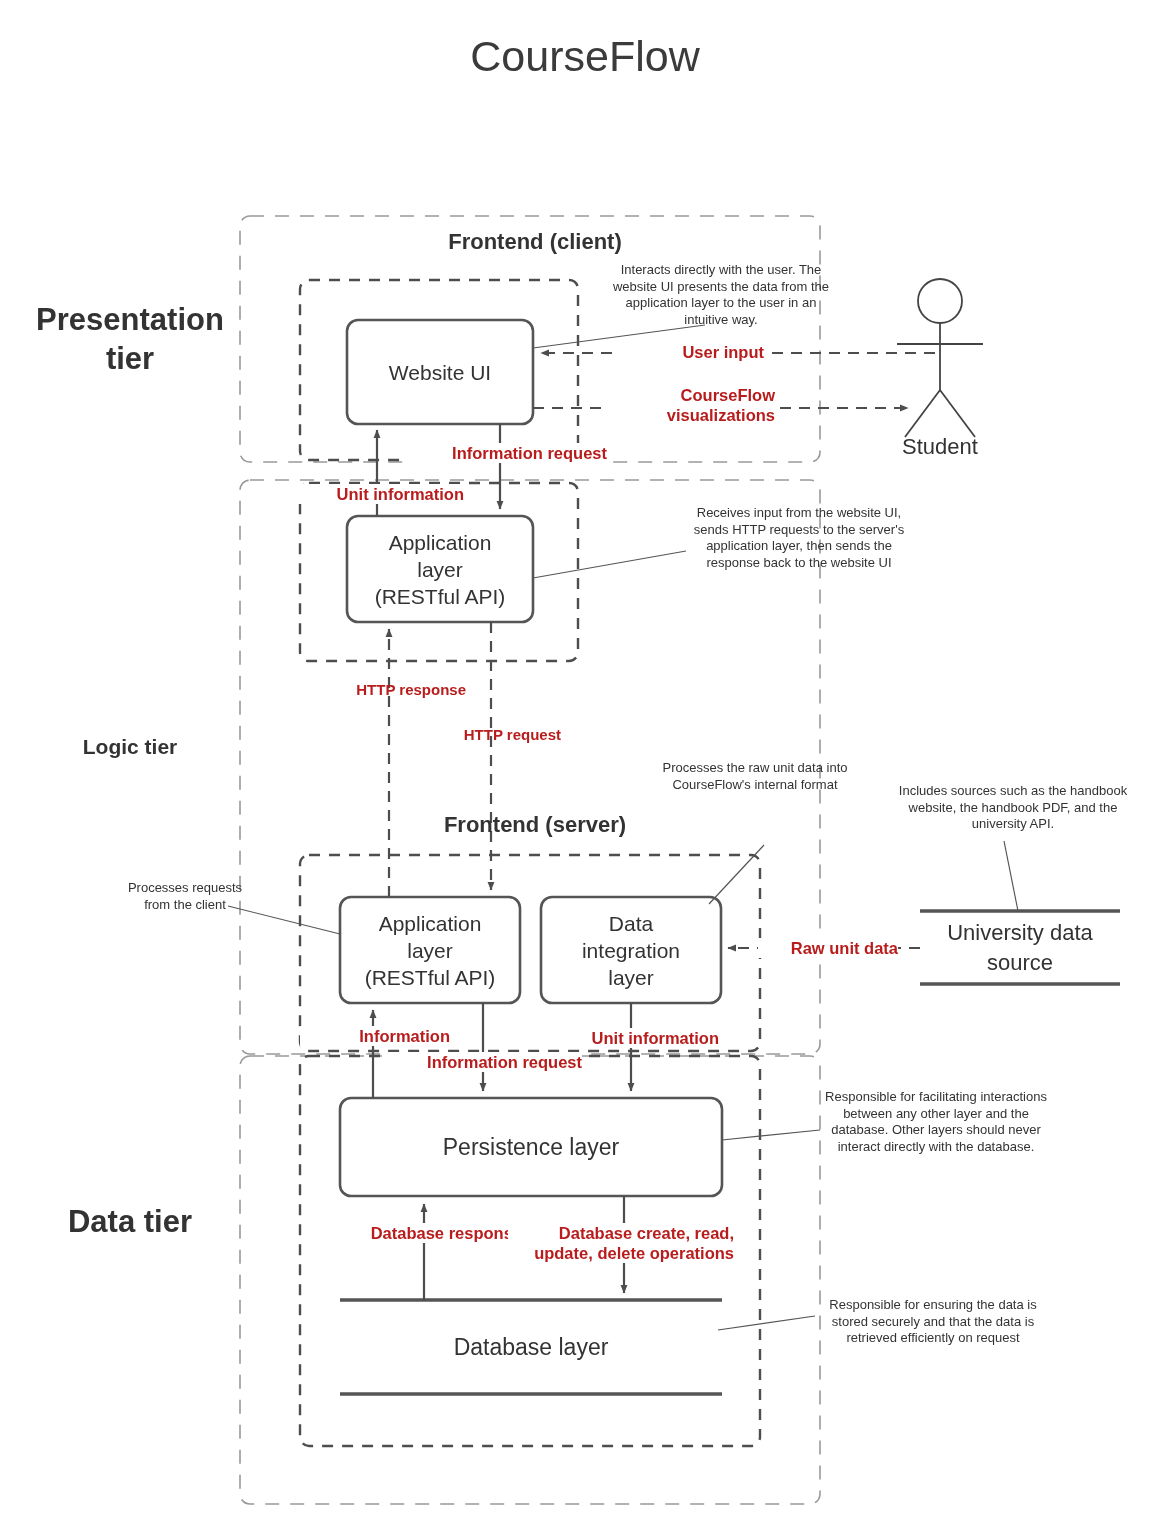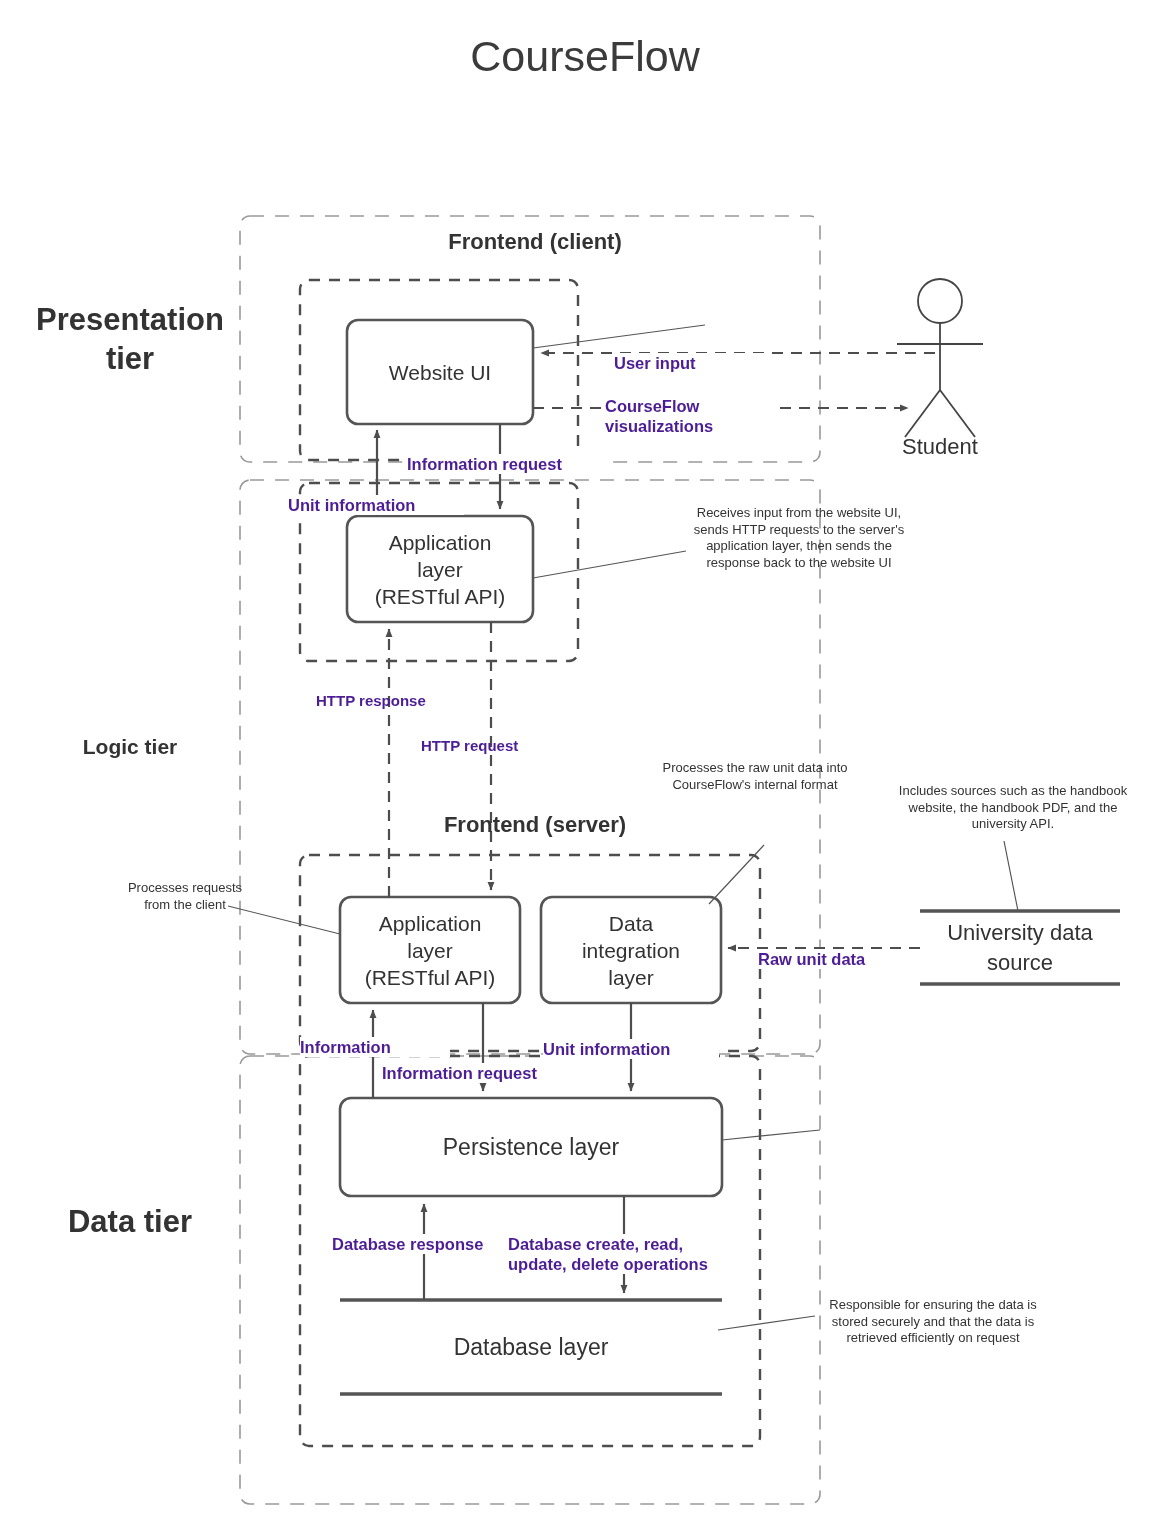--- a/index.html
+++ b/index.html
@@ -15,21 +15,21 @@
   .tl-logic{left:20px;top:727px;width:220px;font-size:21px;line-height:39px;}
   .tl-data{left:20px;top:1202px;width:220px;font-size:31px;line-height:39px;}
 
   .grouplabel{position:absolute;font-weight:bold;font-size:22px;color:#333;text-align:center;}
   .gl-frontend{left:300px;top:229px;width:470px;}
   .gl-backend{left:300px;top:812px;width:470px;}
 
   .nodetext{position:absolute;text-align:center;color:#333;font-size:21px;line-height:27px;
             display:flex;align-items:center;justify-content:center;}
 
-  .flowlabel{position:absolute;font-weight:bold;color:#4c1d95;font-size:16.5px;line-height:20px;text-align:left;margin-top:11px;}
+  .flowlabel{position:absolute;font-weight:bold;color:#b91c1c;font-size:16.5px;line-height:20px;text-align:right;}
   .flowlabel.sm{font-size:15px;}
 
   .note{position:absolute;color:#333;font-size:13px;line-height:16.5px;text-align:center;}
 
   .actorlabel{position:absolute;color:#333;font-size:22px;text-align:center;}
 </style>
 </head>
 <body>
 
 <div id="root">
@@ -179,25 +179,27 @@
 
   <div class="flowlabel" style="left:543px;top:1028px;width:176px;background:#fff">Unit information</div>
 
   <div class="flowlabel" style="left:382px;top:1052px;width:200px;background:#fff">Information request</div>
 
   <div class="flowlabel" style="left:332px;top:1223px;width:190px;background:#fff">Database response</div>
 
   <div class="flowlabel" style="left:508px;top:1223px;width:226px;white-space:pre-line;background:#fff">Database create, read,
 update, delete operations</div>
 
+  <div class="note" style="left:610px;top:262px;width:222px">Interacts directly with the user. The website UI presents the data from the application layer to the user in an intuitive way.</div>
 
   <div class="note" style="left:688px;top:505px;width:222px">Receives input from the website UI, sends HTTP requests to the server's application layer, then sends the response back to the website UI</div>
 
   <div class="note" style="left:116px;top:880px;width:138px">Processes requests from the client</div>
 
   <div class="note" style="left:655px;top:760px;width:200px">Processes the raw unit data into CourseFlow's internal format</div>
 
   <div class="note" style="left:888px;top:783px;width:250px">Includes sources such as the handbook website, the handbook PDF, and the university API.</div>
 
+  <div class="note" style="left:818px;top:1089px;width:236px">Responsible for facilitating interactions between any other layer and the database. Other layers should never interact directly with the database.</div>
 
   <div class="note" style="left:815px;top:1297px;width:236px">Responsible for ensuring the data is stored securely and that the data is retrieved efficiently on request</div>
 
 </div>
 
 </body></html>

